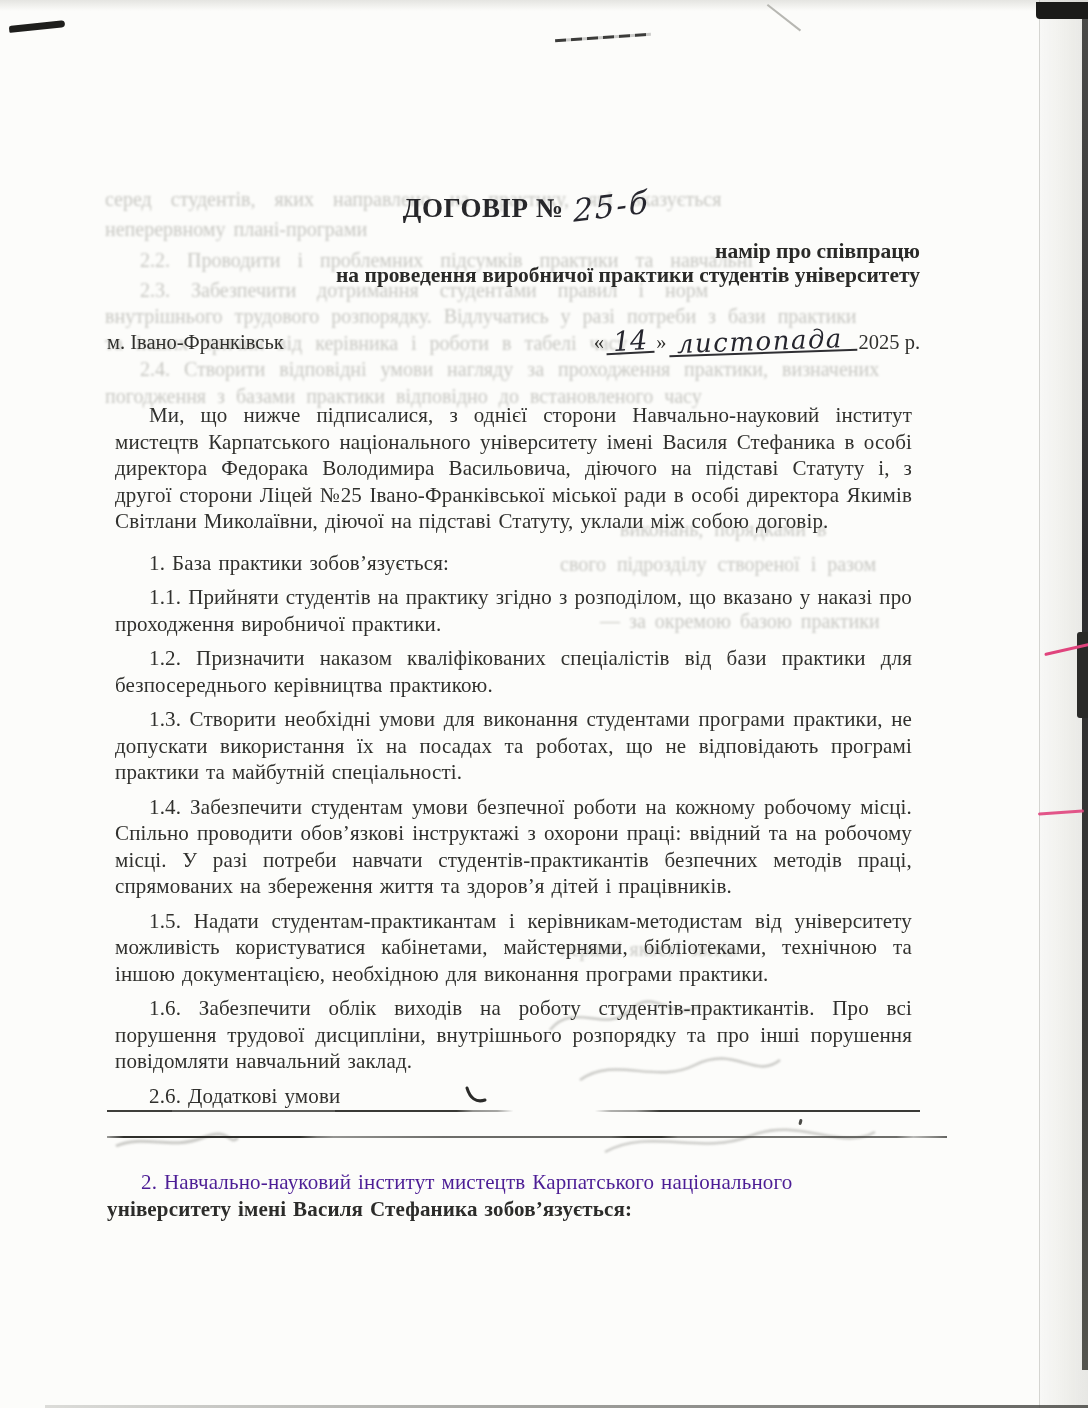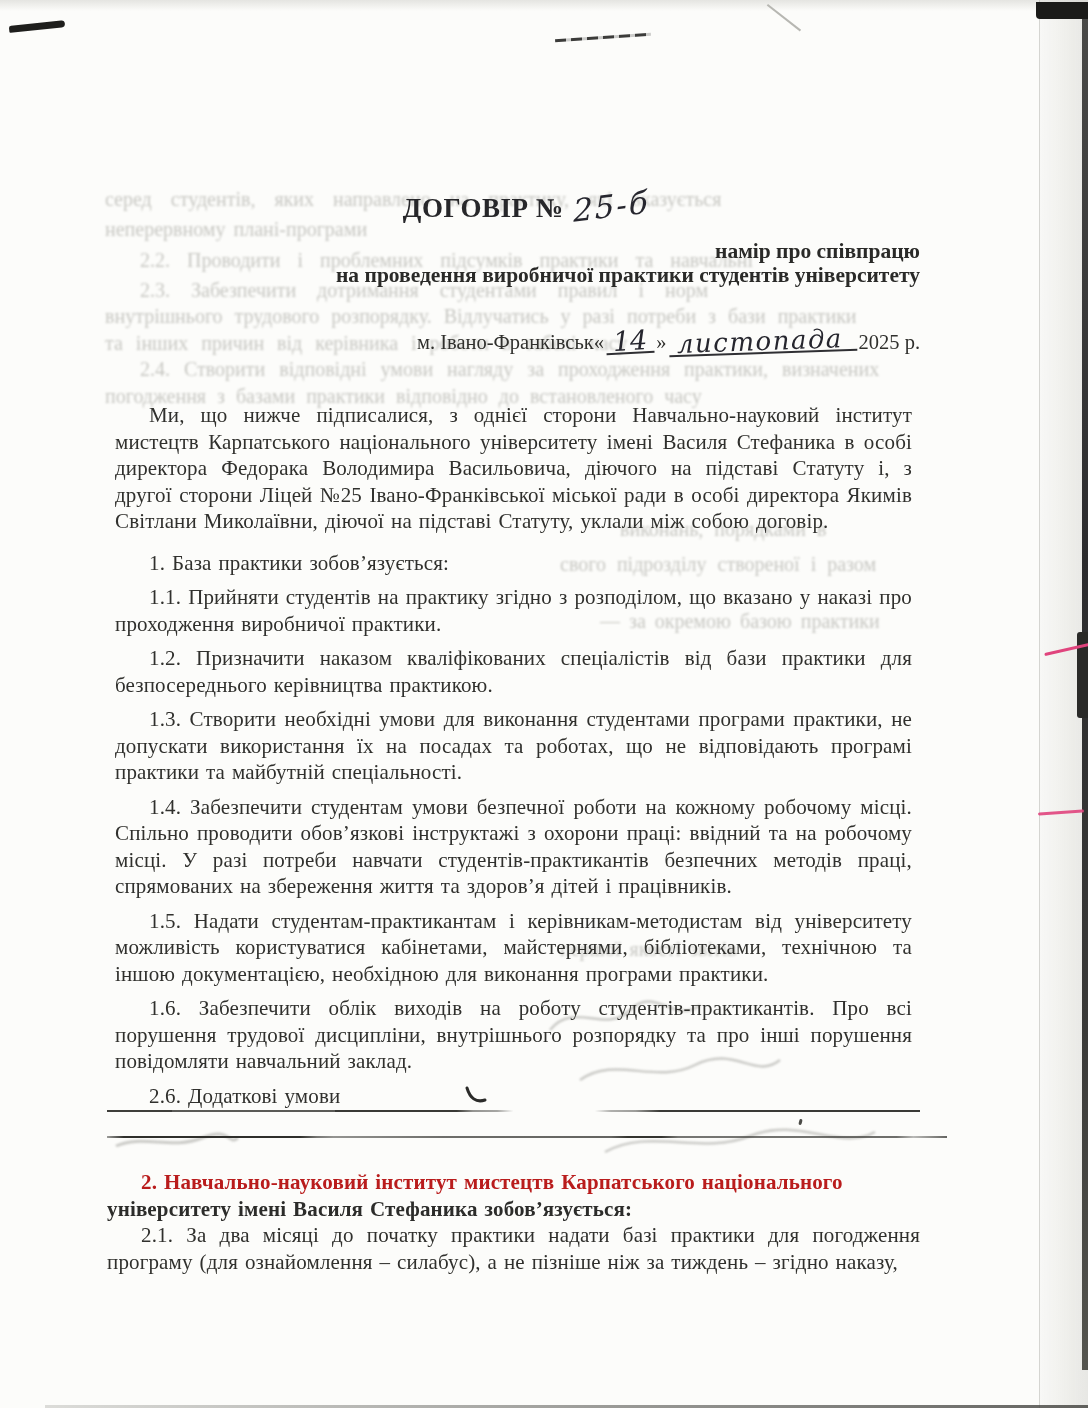--- a/index.html
+++ b/index.html
@@ -44,21 +44,21 @@
   .title-number{display:inline-block;font-size:31px;transform:rotate(-7deg) skewX(-6deg);
     margin-left:6px;letter-spacing:2px;}
   .num-underline{position:absolute;left:448px;top:36px;width:96px;height:3px;
     transform:rotate(-4deg);
     background:repeating-linear-gradient(90deg,#3c3c3a 0 11px,rgba(60,60,58,.25) 11px 16px);}
   .subtitle{position:absolute;left:0;width:100%;text-align:right;font-weight:bold;
     font-size:21.5px;color:#2a2a28;}
   .sub1{top:239px;}
   .sub2{top:263px;}
   .place-date{position:absolute;top:331px;left:0;width:100%;display:flex;
-    justify-content:flex-end;font-size:20.5px;}
+    justify-content:space-between;font-size:20.5px;}
   .date-group{display:flex;align-items:flex-end;gap:2px;}
   .date-quote{font-size:20.5px;}
   .date-day{display:inline-block;font-size:27px;line-height:20px;
     border-bottom:2px solid #2f2f33;padding:0 7px 1px 7px;transform:rotate(-3deg);}
   .date-month{display:inline-block;font-size:26px;line-height:20px;letter-spacing:1.5px;
     border-bottom:2px solid #2f2f33;padding:0 14px 1px 8px;transform:rotate(-2deg);}
   .date-year{font-size:20.5px;white-space:nowrap;}
 
   .body{position:absolute;top:394px;left:0;width:100%;
     font-size:21px;line-height:26.5px;letter-spacing:.15px;word-spacing:1.5px;}
@@ -79,21 +79,21 @@
       rgba(62,62,58,.55) 27%,rgba(62,62,58,.75) 40%,rgba(62,62,58,.8) 60%,
       #34342f 62%,#34342f 66%,rgba(62,62,58,.7) 68%,rgba(62,62,58,.75) 94%,
       rgba(62,62,58,.35) 96%,rgba(62,62,58,.8) 100%);}
   .comma-dot{position:absolute;left:692px;top:1119px;width:3px;height:6px;
     background:#4a4a46;border-radius:2px;transform:rotate(14deg);}
 
   .checkmark{position:absolute;left:356px;top:1086px;}
 
   .section2{position:absolute;top:1169px;left:0;width:100%;
     font-size:21px;line-height:26.5px;letter-spacing:.15px;word-spacing:1.5px;}
-  .section2 .h1{text-indent:34px;font-weight:bold;color:#b91c1c;}
+  .section2 .h1{text-indent:34px;font-weight:normal;color:#4c1d95;}
   .section2 .h2{font-weight:bold;color:#2c2c2a;}
   .section2 p{margin:0;}
   .section2 .item{text-align:justify;text-indent:34px;}
 </style>
 </head>
 <body>
 
 <div class="page">
 
   <div class="ghost-layer">
@@ -173,17 +173,16 @@
     <div class="rule rule-b"></div>
     <div class="comma-dot"></div>
 
     <svg class="checkmark" width="26" height="22">
       <path d="M4,2 C7,12 13,17 22,14" fill="none" stroke="#2b2b29" stroke-width="3" stroke-linecap="round"></path>
     </svg>
 
     <div class="section2">
       <p class="h1">2. Навчально-науковий інститут мистецтв Карпатського національного</p>
       <p class="h2">університету імені Василя Стефаника зобов’язується:</p>
-      <p class="item">2.1. За два місяці до початку практики надати базі практики для погодження програму (для ознайомлення – силабус), а не пізніше ніж за тиждень – згідно наказу,</p>
     </div>
 
   </div>
 </div>
 
 </body></html>

